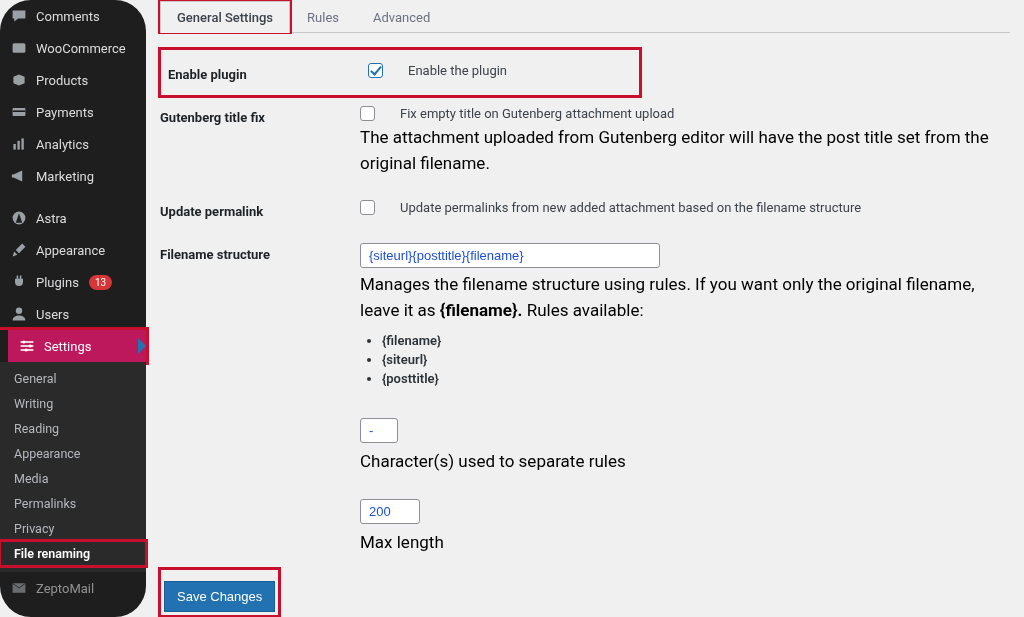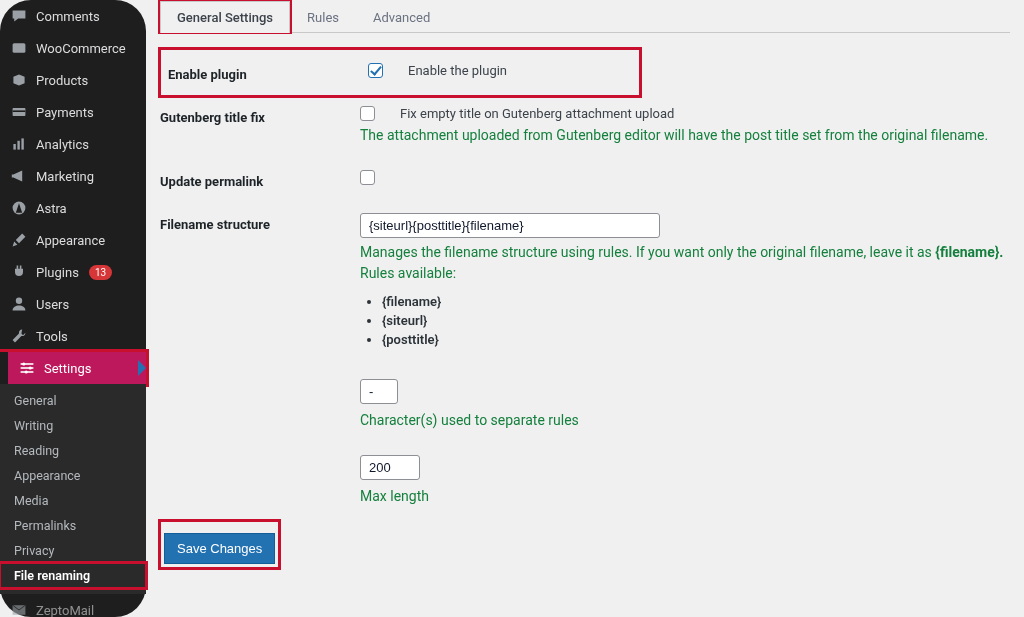--- a/index.html
+++ b/index.html
@@ -152,32 +152,32 @@
   input[type="checkbox"]:checked::after {
     content: "";
     position: absolute;
     left: 4px; top: 0px;
     width: 4px; height: 9px;
     border: solid #2271b1;
     border-width: 0 2px 2px 0;
     transform: rotate(40deg);
   }
   .desc {
-    color: #15803d;
+    color: #000000;
     margin-top: 4px;
-    font-size: 14px;
+    font-size: 17px;
     line-height: 1.5;
   }
   input[type="text"] {
     border: 1px solid #8c8f94;
     border-radius: 3px;
     padding: 4px 8px;
     font-size: 13px;
     background: #fff;
-    color: #0f172a;
+    color: #1d4ed8;
   }
   .w-wide { width: 300px; }
   .w-tiny { width: 38px; text-align:left; }
   .w-small { width: 60px; }
   ul.rules { list-style: disc; margin: 8px 0 0 22px; }
   ul.rules li { padding: 2px 0; font-weight:600; color:#2c3338; font-size:13px;}
   .save-btn {
     background: #2271b1;
     color: #fff;
     border: 1px solid #135e96;
@@ -275,28 +275,20 @@
     <span class="side-badge">13</span>
   </div>
   <div class="side-item">
     <span class="ico">
         <svg viewBox="0 0 20 20" width="16" height="16" fill="currentColor">
           <circle cx="10" cy="6" r="4"></circle>
           <path d="M2 18c0-4 4-6 8-6s8 2 8 6z"></path>
         </svg>
       </span>
     <span>Users</span>
-  </div>
-  <div class="side-item">
-    <span class="ico">
-        <svg viewBox="0 0 20 20" width="16" height="16" fill="currentColor">
-          <path d="M14 2a4 4 0 00-4 5l-8 8 3 3 8-8a4 4 0 005-4l-3 3-2-2z"></path>
-        </svg>
-      </span>
-    <span>Tools</span>
   </div>
 
   <div class="red-box" style="outline-offset:0;">
     <div class="side-item current">
       <span class="ico">
           <svg viewBox="0 0 20 20" width="16" height="16" fill="currentColor">
             <rect x="2" y="4" width="16" height="2"></rect>
             <rect x="2" y="9" width="16" height="2"></rect>
             <rect x="2" y="14" width="16" height="2"></rect>
             <circle cx="6" cy="5" r="2"></circle>
@@ -365,20 +357,21 @@
         </label>
         <div class="desc">The attachment uploaded from Gutenberg editor will have the post title set from the original filename.</div>
       </div>
     </div>
 
     <div class="form-row">
       <div class="th">Update permalink</div>
       <div class="td">
         <label class="chk-line">
           <input type="checkbox" style="">
+          <span>Update permalinks from new added attachment based on the filename structure</span>
         </label>
       </div>
     </div>
 
     <div class="form-row">
       <div class="th">Filename structure</div>
       <div class="td">
         <input type="text" class="w-wide" value="{siteurl}{posttitle}{filename}" style="">
         <div class="desc">
           <span>Manages the filename structure using rules. If you want only the original filename, leave it as </span><b>{filename}.</b><span> Rules available:</span>

